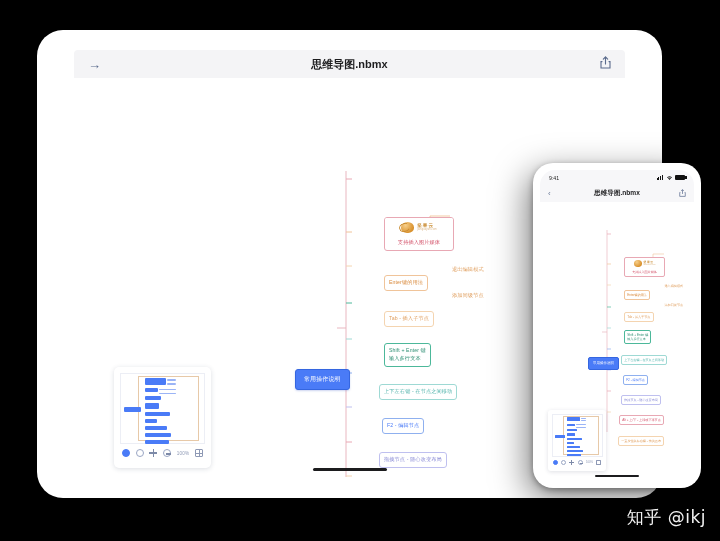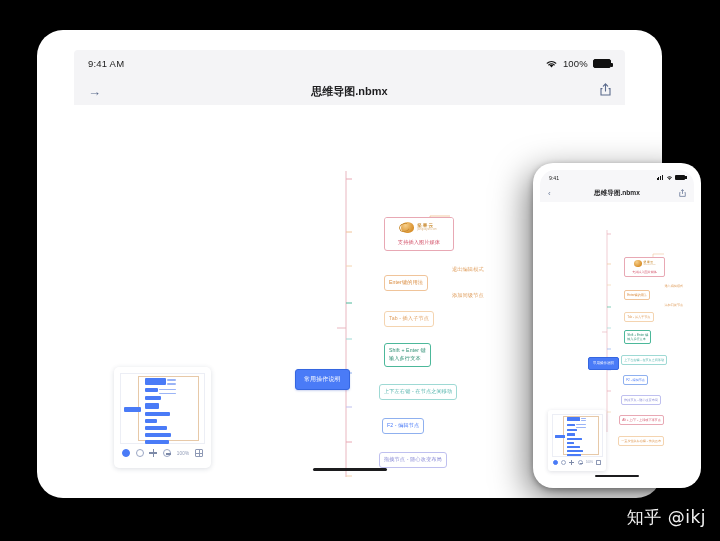--- a/index.html
+++ b/index.html
@@ -266,33 +266,20 @@
     color: #f2f2f2; font-size: 17px; letter-spacing: .5px;
     font-family: "DejaVu Sans", sans-serif;
   }
 </style>
 </head>
 <body>
 
 <div id="tablet-device">
   <div id="tablet-screen">
 
-    <div class="status-bar">
-      <span>9:41 AM</span>
-      <span class="sb-spacer"></span>
-      <span class="status-right">
-        <svg width="13" height="10" viewBox="0 0 13 10">
-          <path d="M6.5 8.6 L8.4 6.3 a3 3 0 0 0-3.8 0Z" fill="#111"></path>
-          <path d="M2.2 4.2a6.5 6.5 0 0 1 8.6 0" stroke="#111" stroke-width="1.2" fill="none" stroke-linecap="round"></path>
-          <path d="M3.7 6a4.2 4.2 0 0 1 5.6 0" stroke="#111" stroke-width="1.1" fill="none" stroke-linecap="round"></path>
-        </svg>
-        <span>100%</span>
-        <span class="battery-glyph"></span>
-      </span>
-    </div>
 
     <div class="nav-bar">
       <span class="nav-icon">→</span>
       <span class="nav-title">思维导图.nbmx</span>
       <span class="nav-icon right">
         <svg width="11" height="13" viewBox="0 0 11 13">
           <path d="M5.5 1 L5.5 8" stroke="#5b6b8c" stroke-width="1.1" fill="none" stroke-linecap="round"></path>
           <path d="M3.3 3.2 L5.5 1 L7.7 3.2" stroke="#5b6b8c" stroke-width="1.1" fill="none" stroke-linecap="round" stroke-linejoin="round"></path>
           <path d="M2 5.6 H1 V12 H10 V5.6 H9" stroke="#5b6b8c" stroke-width="1.1" fill="none" stroke-linecap="round"></path>
         </svg>

